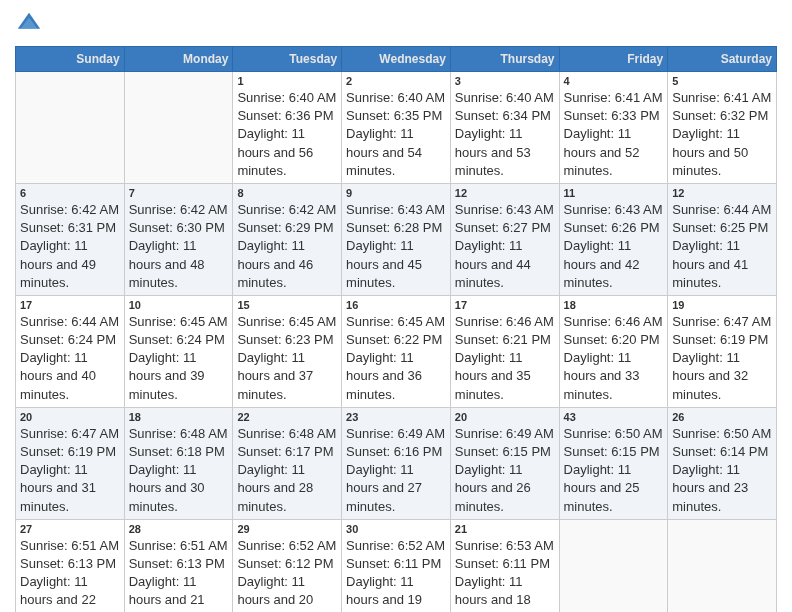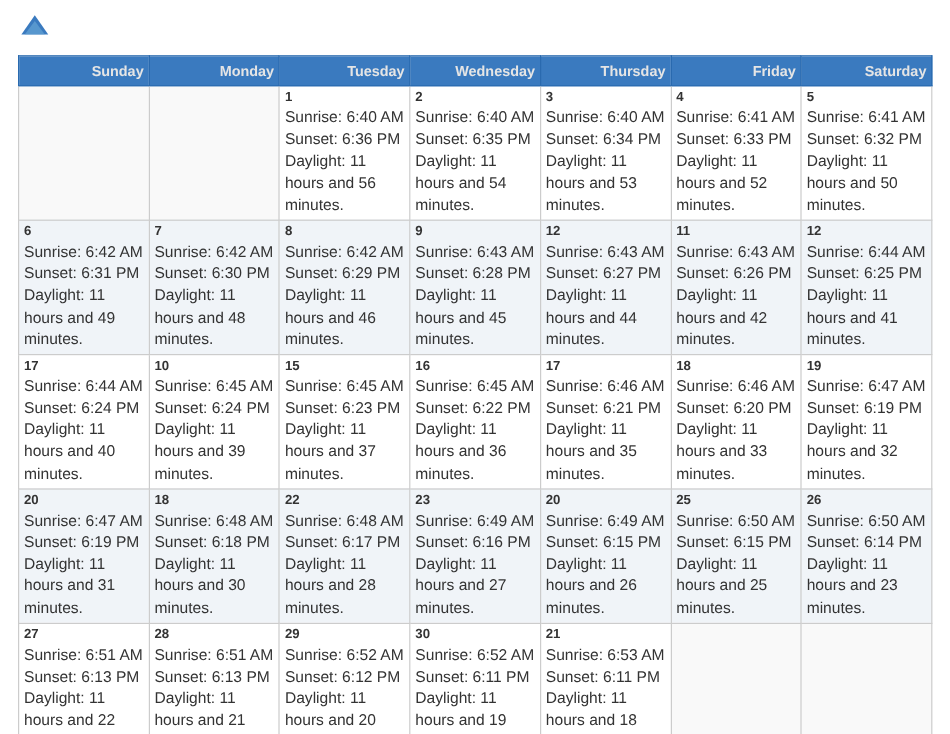--- a/index.html
+++ b/index.html
@@ -233,21 +233,21 @@
           </td>
           <td>
             <span class="day-num">23</span>
             <div class="day-info">Sunrise: 6:49 AM<br>Sunset: 6:16 PM<br>Daylight: 11 hours and 27 minutes.</div>
           </td>
           <td>
             <span class="day-num">20</span>
             <div class="day-info">Sunrise: 6:49 AM<br>Sunset: 6:15 PM<br>Daylight: 11 hours and 26 minutes.</div>
           </td>
           <td>
-            <span class="day-num">25</span>
+            <span class="day-num">43</span>
             <div class="day-info">Sunrise: 6:50 AM<br>Sunset: 6:15 PM<br>Daylight: 11 hours and 25 minutes.</div>
           </td>
           <td>
             <span class="day-num">26</span>
             <div class="day-info">Sunrise: 6:50 AM<br>Sunset: 6:14 PM<br>Daylight: 11 hours and 23 minutes.</div>
           </td>
         </tr>
         <tr>
           <td>
             <span class="day-num">27</span>

